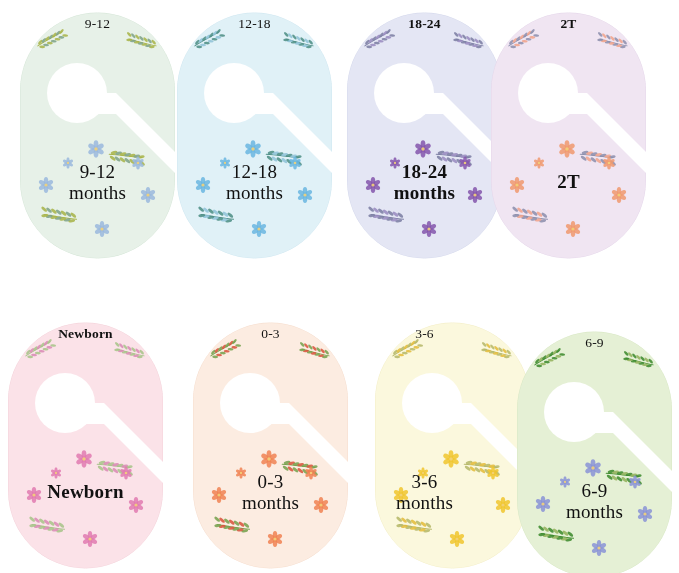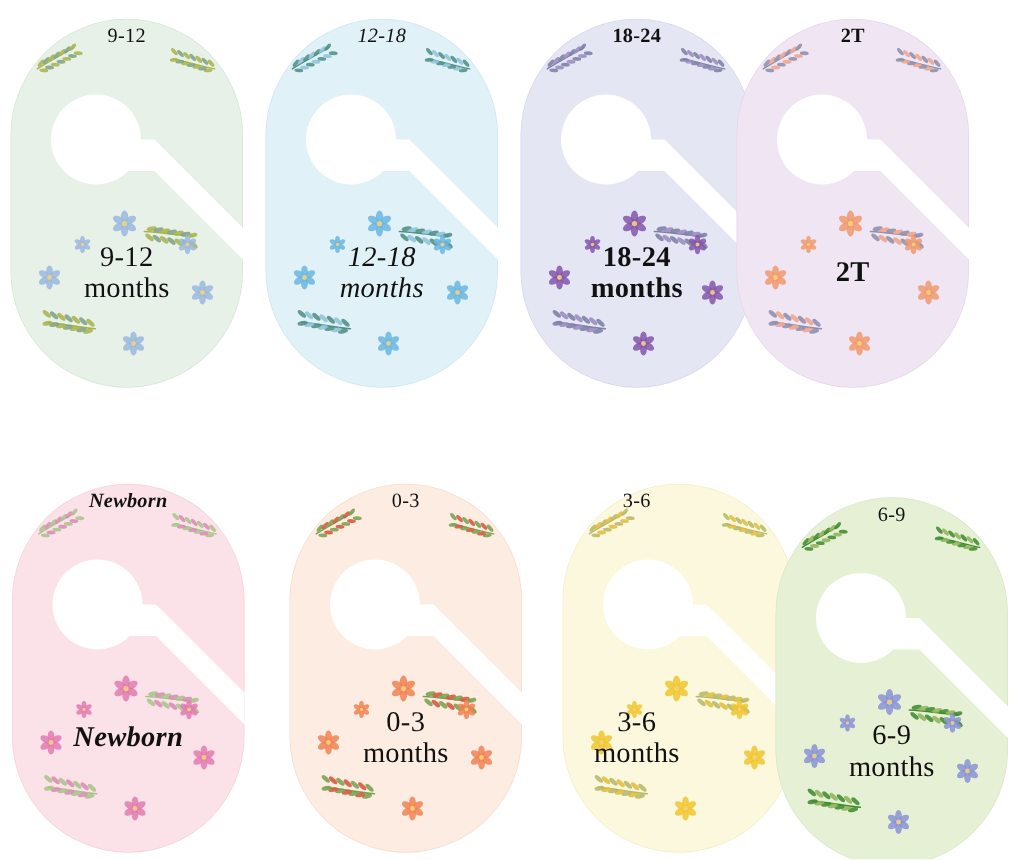--- a/index.html
+++ b/index.html
@@ -39,28 +39,28 @@
     font-size: 13.5px;
     letter-spacing: 0.2px;
   }
   .lbl-main {
     top: 148px;
     left: 0;
     width: 155px;
     font-size: 19px;
     letter-spacing: 0.2px;
   }
-  .lbl-main.bold, .lbl-top.bold { font-weight: 700; font-style: italic; }
+  .lbl-main.bold, .lbl-top.bold { font-weight: 700; }
   .lbl-main.short { top: 158px; }
 </style>
 </head>
 <body>
 
 <div id="stage" style="background: rgb(255, 255, 255);">
-    <div class="divider" style="left: 7px; top: 13px;">
+    <div class="divider" style="left: 20px; top: 13px;">
       <svg viewBox="0 0 155 245">
         <defs>
           <mask id="clip0">
             <path d="M 0,77 A 77,77 0 0 1 155,77 L 155,168 A 77,77 0 0 1 0,168 Z" fill="#fff"></path>
             <circle cx="57" cy="80" r="30" fill="#000"></circle>
             <path d="M 57,80 L 96,80 L 155,139 L 155,160 L 96,101 L 57,101 Z" fill="#000"></path>
           </mask>
         </defs>
         <path d="M 0,77 A 77,77 0 0 1 155,77 L 155,168 A 77,77 0 0 1 0,168 Z" fill="#e7f1e8" stroke="#d5e6d7" stroke-width="1" mask="url(#clip0)"></path>
         <g mask="url(#clip0)">
@@ -185,21 +185,21 @@
             <ellipse cx="0" cy="-2.852" rx="1.6099999999999999" ry="2.852" fill="#9ab8dd" opacity="0.85" transform="rotate(240)"></ellipse>
             <ellipse cx="0" cy="-2.852" rx="1.6099999999999999" ry="2.852" fill="#9ab8dd" opacity="0.85" transform="rotate(300)"></ellipse>
             <circle r="1.15" fill="#f3d37a" opacity=".9"></circle>
           </g>
         </g>
       </svg>
       <div class="lbl lbl-top">9-12</div>
       <div class="lbl lbl-main">9-12
 months</div>
     </div>
-    <div class="divider" style="left: 177px; top: 13px; font-style: italic;">
+    <div class="divider" style="left: 177px; top: 13px;">
       <svg viewBox="0 0 155 245">
         <defs>
           <mask id="clip1">
             <path d="M 0,77 A 77,77 0 0 1 155,77 L 155,168 A 77,77 0 0 1 0,168 Z" fill="#fff"></path>
             <circle cx="57" cy="80" r="30" fill="#000"></circle>
             <path d="M 57,80 L 96,80 L 155,139 L 155,160 L 96,101 L 57,101 Z" fill="#000"></path>
           </mask>
         </defs>
         <path d="M 0,77 A 77,77 0 0 1 155,77 L 155,168 A 77,77 0 0 1 0,168 Z" fill="#e0f1f7" stroke="#cfe7f1" stroke-width="1" mask="url(#clip1)"></path>
         <g mask="url(#clip1)">

